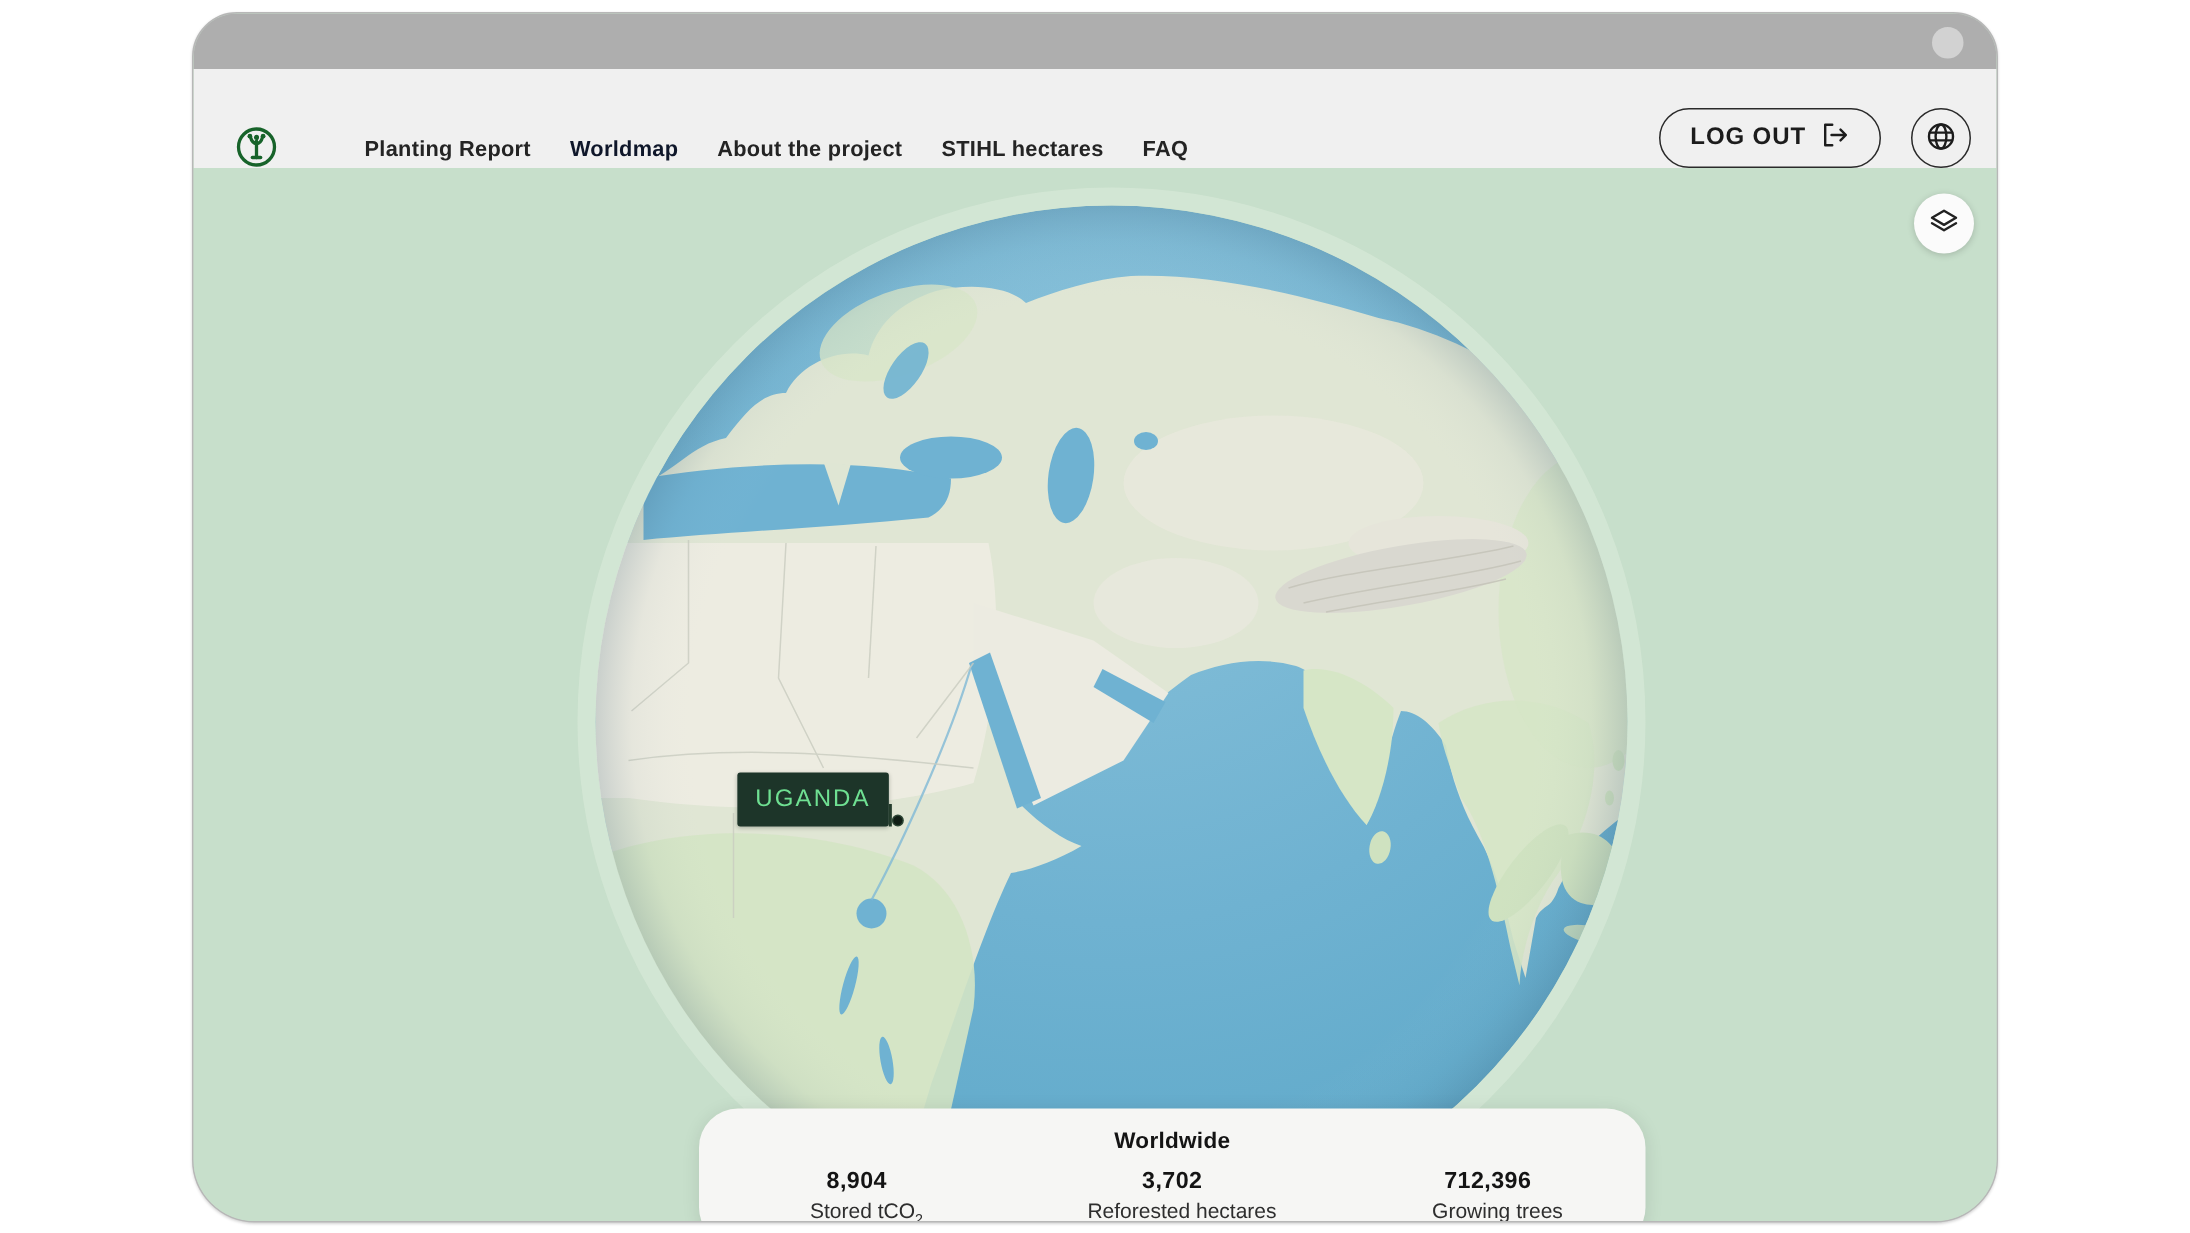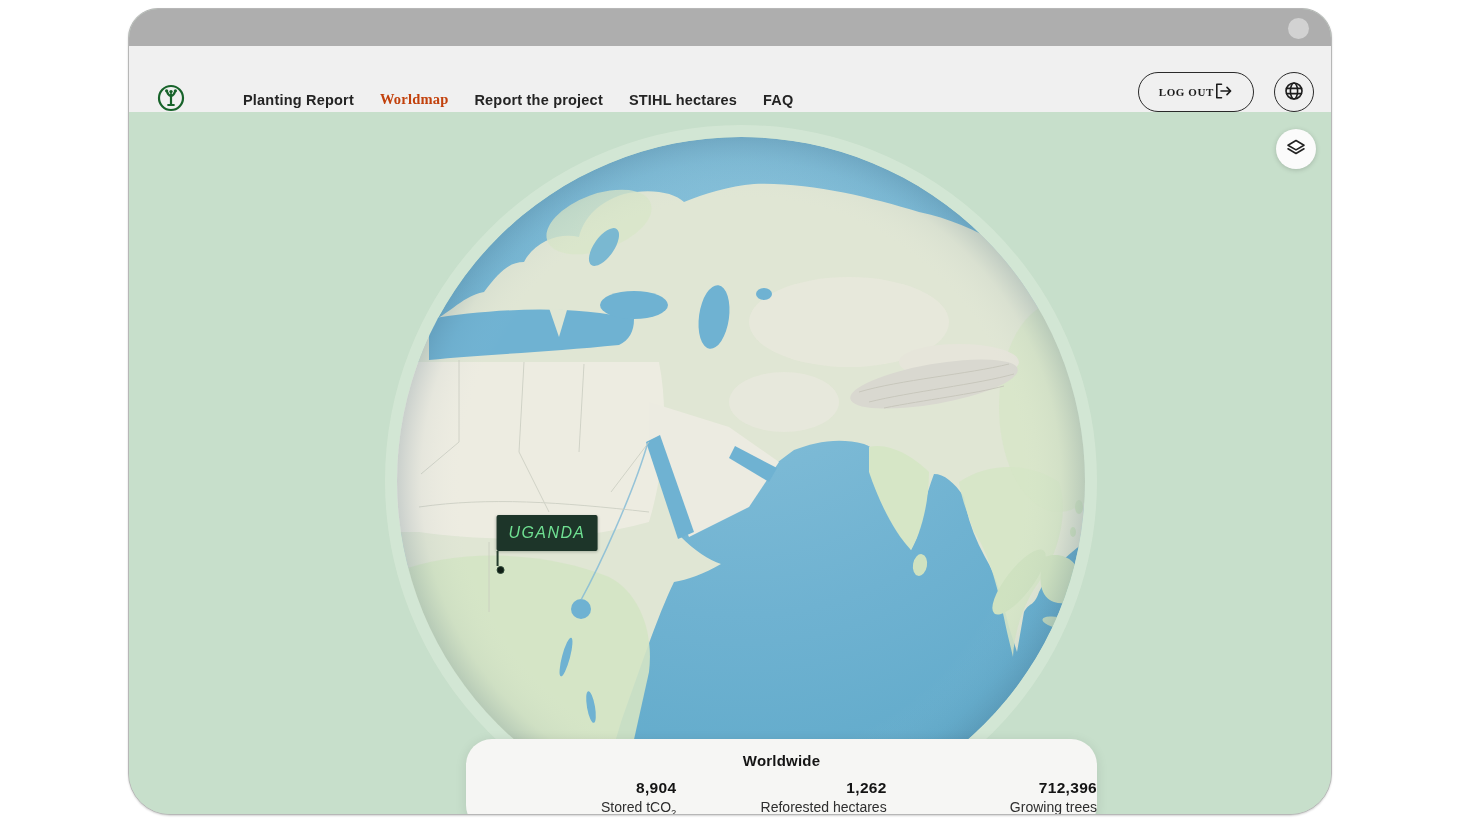--- a/index.html
+++ b/index.html
@@ -16,60 +16,60 @@
              border-radius:50%; background:#d2d2d2; }
 
   
   .navbar { height:66px; background:#f0f0f0; display:flex; align-items:flex-end;
             padding:0 17px 0 28px; }
   .logo { width:28px; height:28px; display:flex; align-items:center; justify-content:center;
           cursor:pointer; }
   .nav-items { display:flex; gap:26px; margin-left:58px; align-items:center; }
   .nav-item { font-size:14.5px; font-weight:600; color:#242424; text-decoration:none;
               letter-spacing:.2px; padding:6px 0 4px; cursor:pointer; position:relative; }
-  .nav-item.active { color:#c2410c;font-family:Liberation Serif, serif; }
+  .nav-item.active { color:#0f172a; }
   .nav-item.active::after { content:""; position:absolute; left:0; right:0; bottom:-6px;
               height:2px; background:#2f8f52; border-radius:1px; }
   .nav-spacer { flex:1; }
-  .logout-btn { display:flex; align-items:center; height:40px; padding:0 20px;
+  .logout-btn { display:flex; align-items:center; gap:10px; height:40px; padding:0 20px;
               border:1.5px solid #2a2a2a; border-radius:21px; background:transparent;
-              font-family:Liberation Serif, serif; font-size:11px; font-weight:600; letter-spacing:.6px;
+              font-family:Liberation Sans, sans-serif; font-size:16px; font-weight:600; letter-spacing:.6px;
               color:#1c1c1c; cursor:pointer; }
   .lang-btn { width:40px; height:40px; margin-left:20px; border:1.5px solid #2a2a2a;
               border-radius:50%; background:transparent; display:flex; align-items:center;
               justify-content:center; cursor:pointer; }
 
   
   .map { position:relative; width:1204px; height:704px; background:#c7dfcb; }
   .globe-svg { position:absolute; left:0; top:0; }
 
   .layers-btn { position:absolute; left:1147px; top:17px; width:40px; height:40px;
               border:none; border-radius:50%; background:#fbfbfb; cursor:pointer;
               display:flex; align-items:center; justify-content:center;
               box-shadow:0 1px 5px rgba(0,0,0,.18); }
 
   
   .marker { position:absolute; transform:translateX(-50%); display:flex;
-            flex-direction:column; align-items:flex-start; cursor:pointer;font-style:italic; }
+            flex-direction:row; align-items:flex-end; cursor:pointer; }
   .marker-label { background:#1d3529; color:#6fe092; font-size:16px; font-weight:500;
             letter-spacing:1.4px; height:36px; display:flex; align-items:center;
             padding:0 12px; border-radius:2px; white-space:nowrap;
             box-shadow:0 1px 3px rgba(0,20,10,.25); }
   .marker-stem { width:2px; height:15px; background:#243d2d; }
   .marker-dot { width:8px; height:8px; border-radius:50%; background:#101e15;
             border:1px solid #2c4635; }
 
   
   .world-card { position:absolute; left:337px; top:627px; width:631px; height:92px;
             background:#f6f6f4; border-radius:26px; box-shadow:0 2px 12px rgba(0,0,0,.10);
             padding-top:13px; }
   .world-card h3 { text-align:center; font-size:15px; font-weight:700; color:#141414;
             letter-spacing:.2px; }
   .stats-row { display:grid; grid-template-columns:1fr 1fr 1fr; margin-top:10px; }
-  .stat { text-align:right; }
+  .stat { text-align:center; }
   .stat-value { font-size:15.5px; font-weight:700; color:#141414; letter-spacing:.3px; }
   .stat-label { font-size:14px; color:#2e2e2e; margin-top:2px;padding-left:13px; }
   .stat-label sub { font-size:9.5px; }
 
   svg .ico { stroke:#1c1c1c; stroke-width:1.6; fill:none;
              stroke-linecap:round; stroke-linejoin:round; }
 </style>
 </head>
 <body>
 
@@ -93,21 +93,21 @@
           <circle cx="14" cy="7.6" r="1.7"></circle>
           <circle cx="9.6" cy="6.8" r="1.6"></circle>
           <circle cx="18.4" cy="6.8" r="1.6"></circle>
         </g>
       </svg>
     </div>
 
     <nav class="nav-items">
       <a class="nav-item">Planting Report</a>
       <a class="nav-item active">Worldmap</a>
-      <a class="nav-item">Report the project</a>
+      <a class="nav-item">About the project</a>
       <a class="nav-item">STIHL hectares</a>
       <a class="nav-item">FAQ</a>
     </nav>
 
     <div class="nav-spacer"></div>
 
     <button class="logout-btn">
       <span>LOG OUT</span>
       <span>
         <svg width="19" height="18" viewBox="0 0 19 18">
@@ -276,21 +276,21 @@
     <div class="world-card">
       <h3>Worldwide</h3>
       <div class="stats-row">
         <div class="stat">
           <div class="stat-value">8,904</div>
           <div class="stat-label">
             <span>Stored tCO</span><sub>2</sub>
           </div>
         </div>
         <div class="stat">
-          <div class="stat-value">1,262</div>
+          <div class="stat-value">3,702</div>
           <div class="stat-label">Reforested hectares</div>
         </div>
         <div class="stat">
           <div class="stat-value">712,396</div>
           <div class="stat-label">Growing trees</div>
         </div>
       </div>
     </div>
 
   </div>

